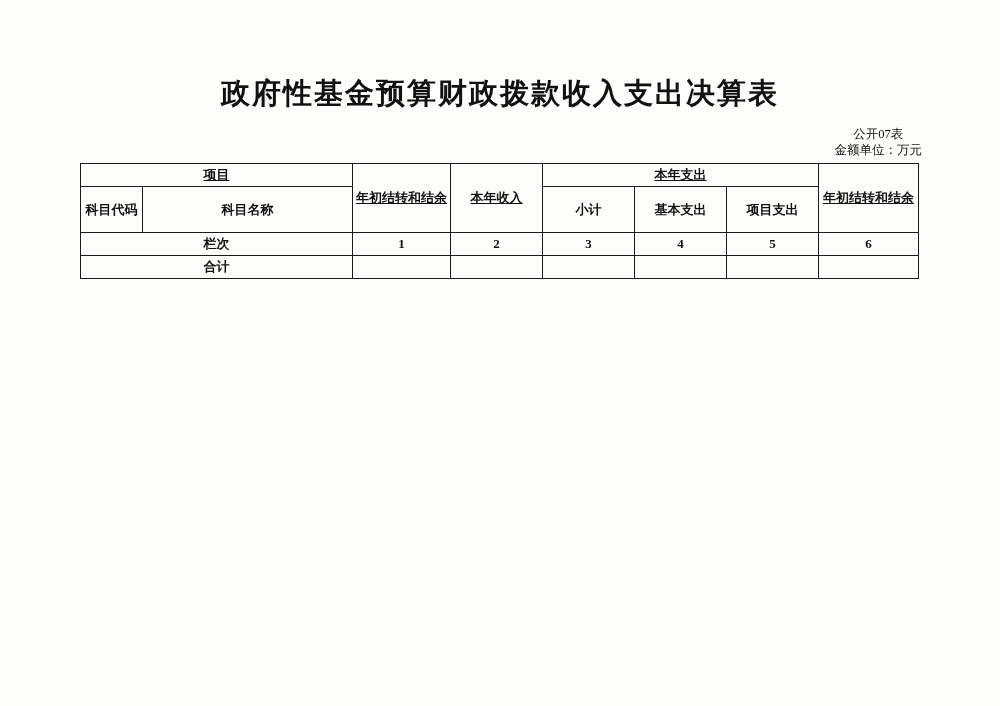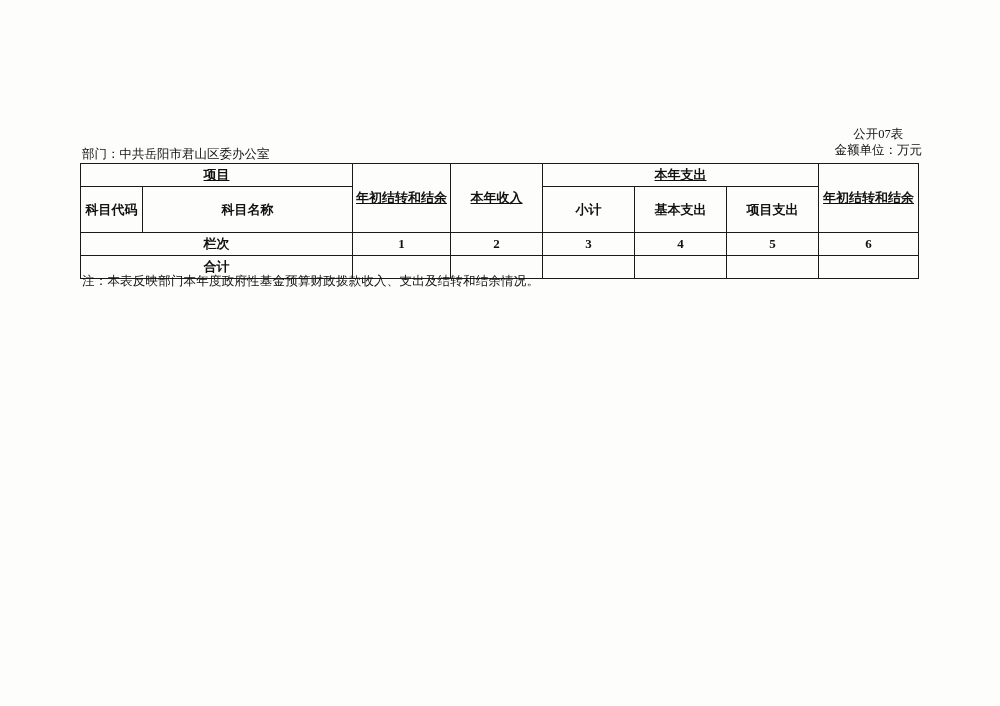--- a/index.html
+++ b/index.html
@@ -75,27 +75,27 @@
     font-size: 12.5px;
     letter-spacing: 0.2px;
   }
   .small-num { font-weight: bold; font-size: 13px; }
 </style>
 </head>
 <body>
 
 <div class="page">
 
+  <div class="doc-title">政府性基金预算财政拨款收入支出决算表</div>
 
   <div class="meta-right">
     <div>公开07表</div>
     <div>金额单位：万元</div>
   </div>
 
-  <div class="meta-left">部门：中共岳阳市君山区委办公室</div>
 
   <table class="sheet">
     <colgroup>
       <col style="width:62px">
       <col style="width:210px">
       <col style="width:98px">
       <col style="width:92px">
       <col style="width:92px">
       <col style="width:92px">
       <col style="width:92px">
@@ -130,15 +130,14 @@
         <td></td>
         <td></td>
         <td></td>
         <td></td>
         <td></td>
         <td></td>
       </tr>
     </tbody>
   </table>
 
-  <div class="note">注：本表反映部门本年度政府性基金预算财政拨款收入、支出及结转和结余情况。</div>
 
 </div>
 
 </body></html>

